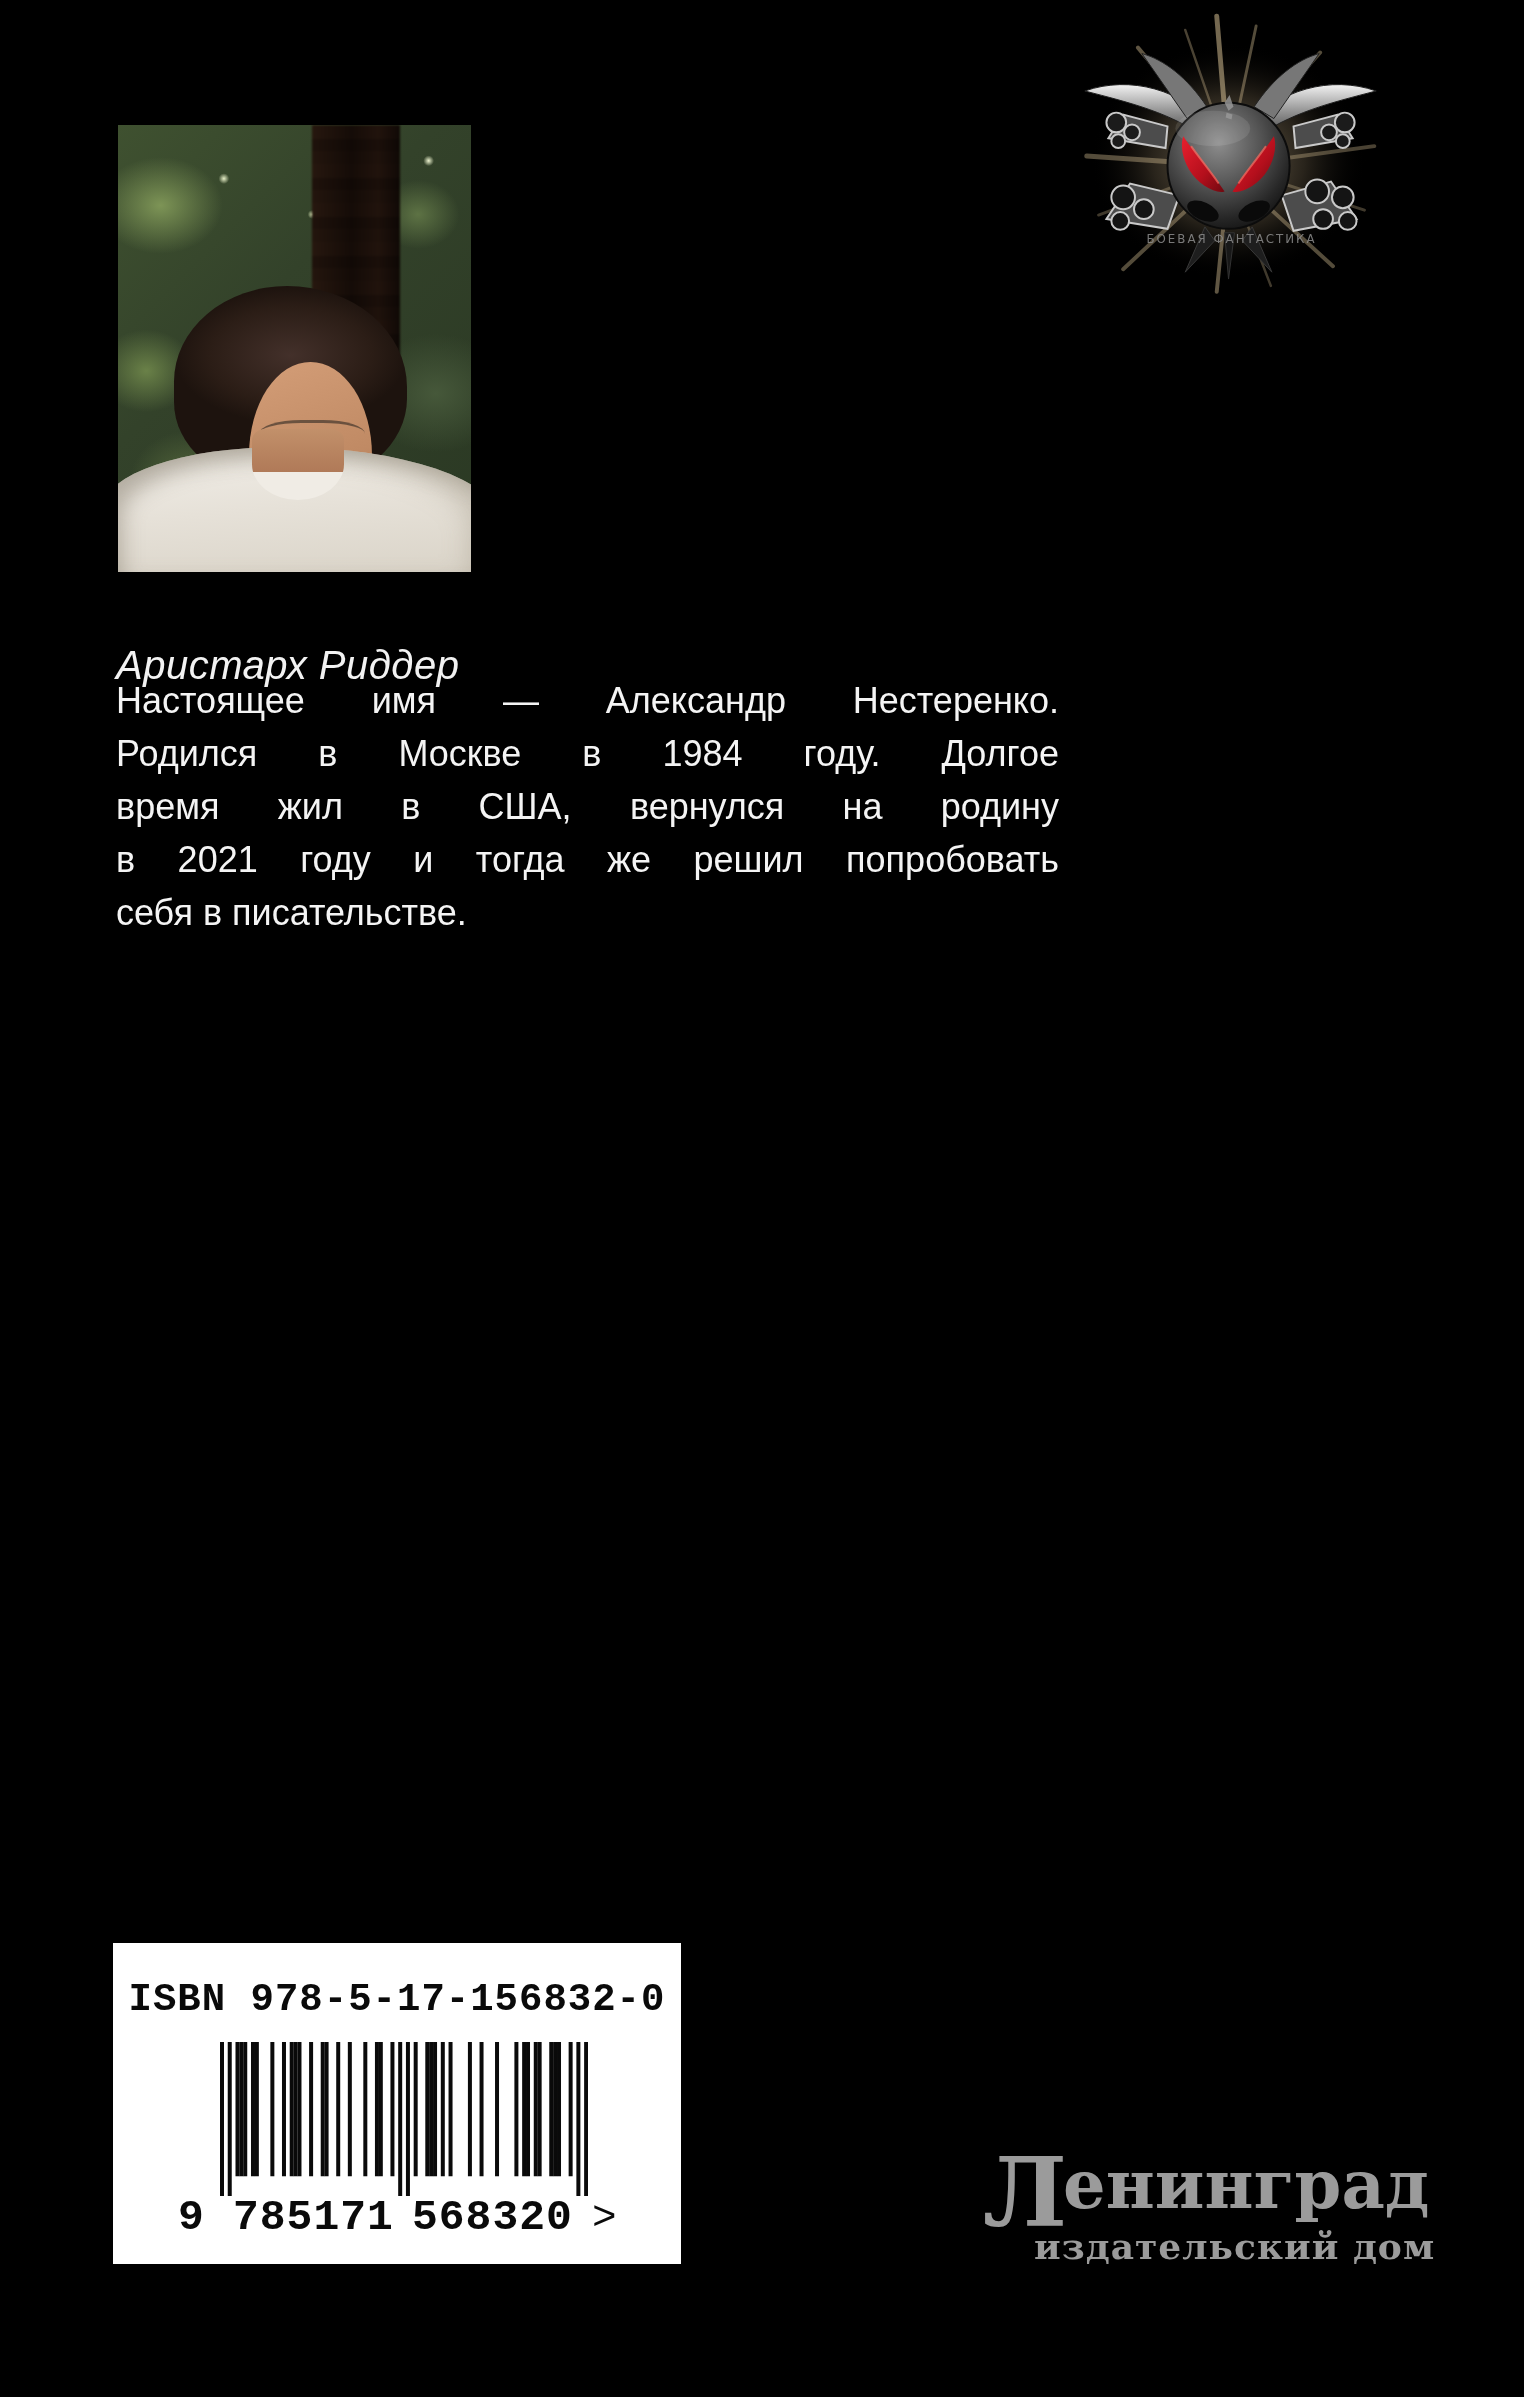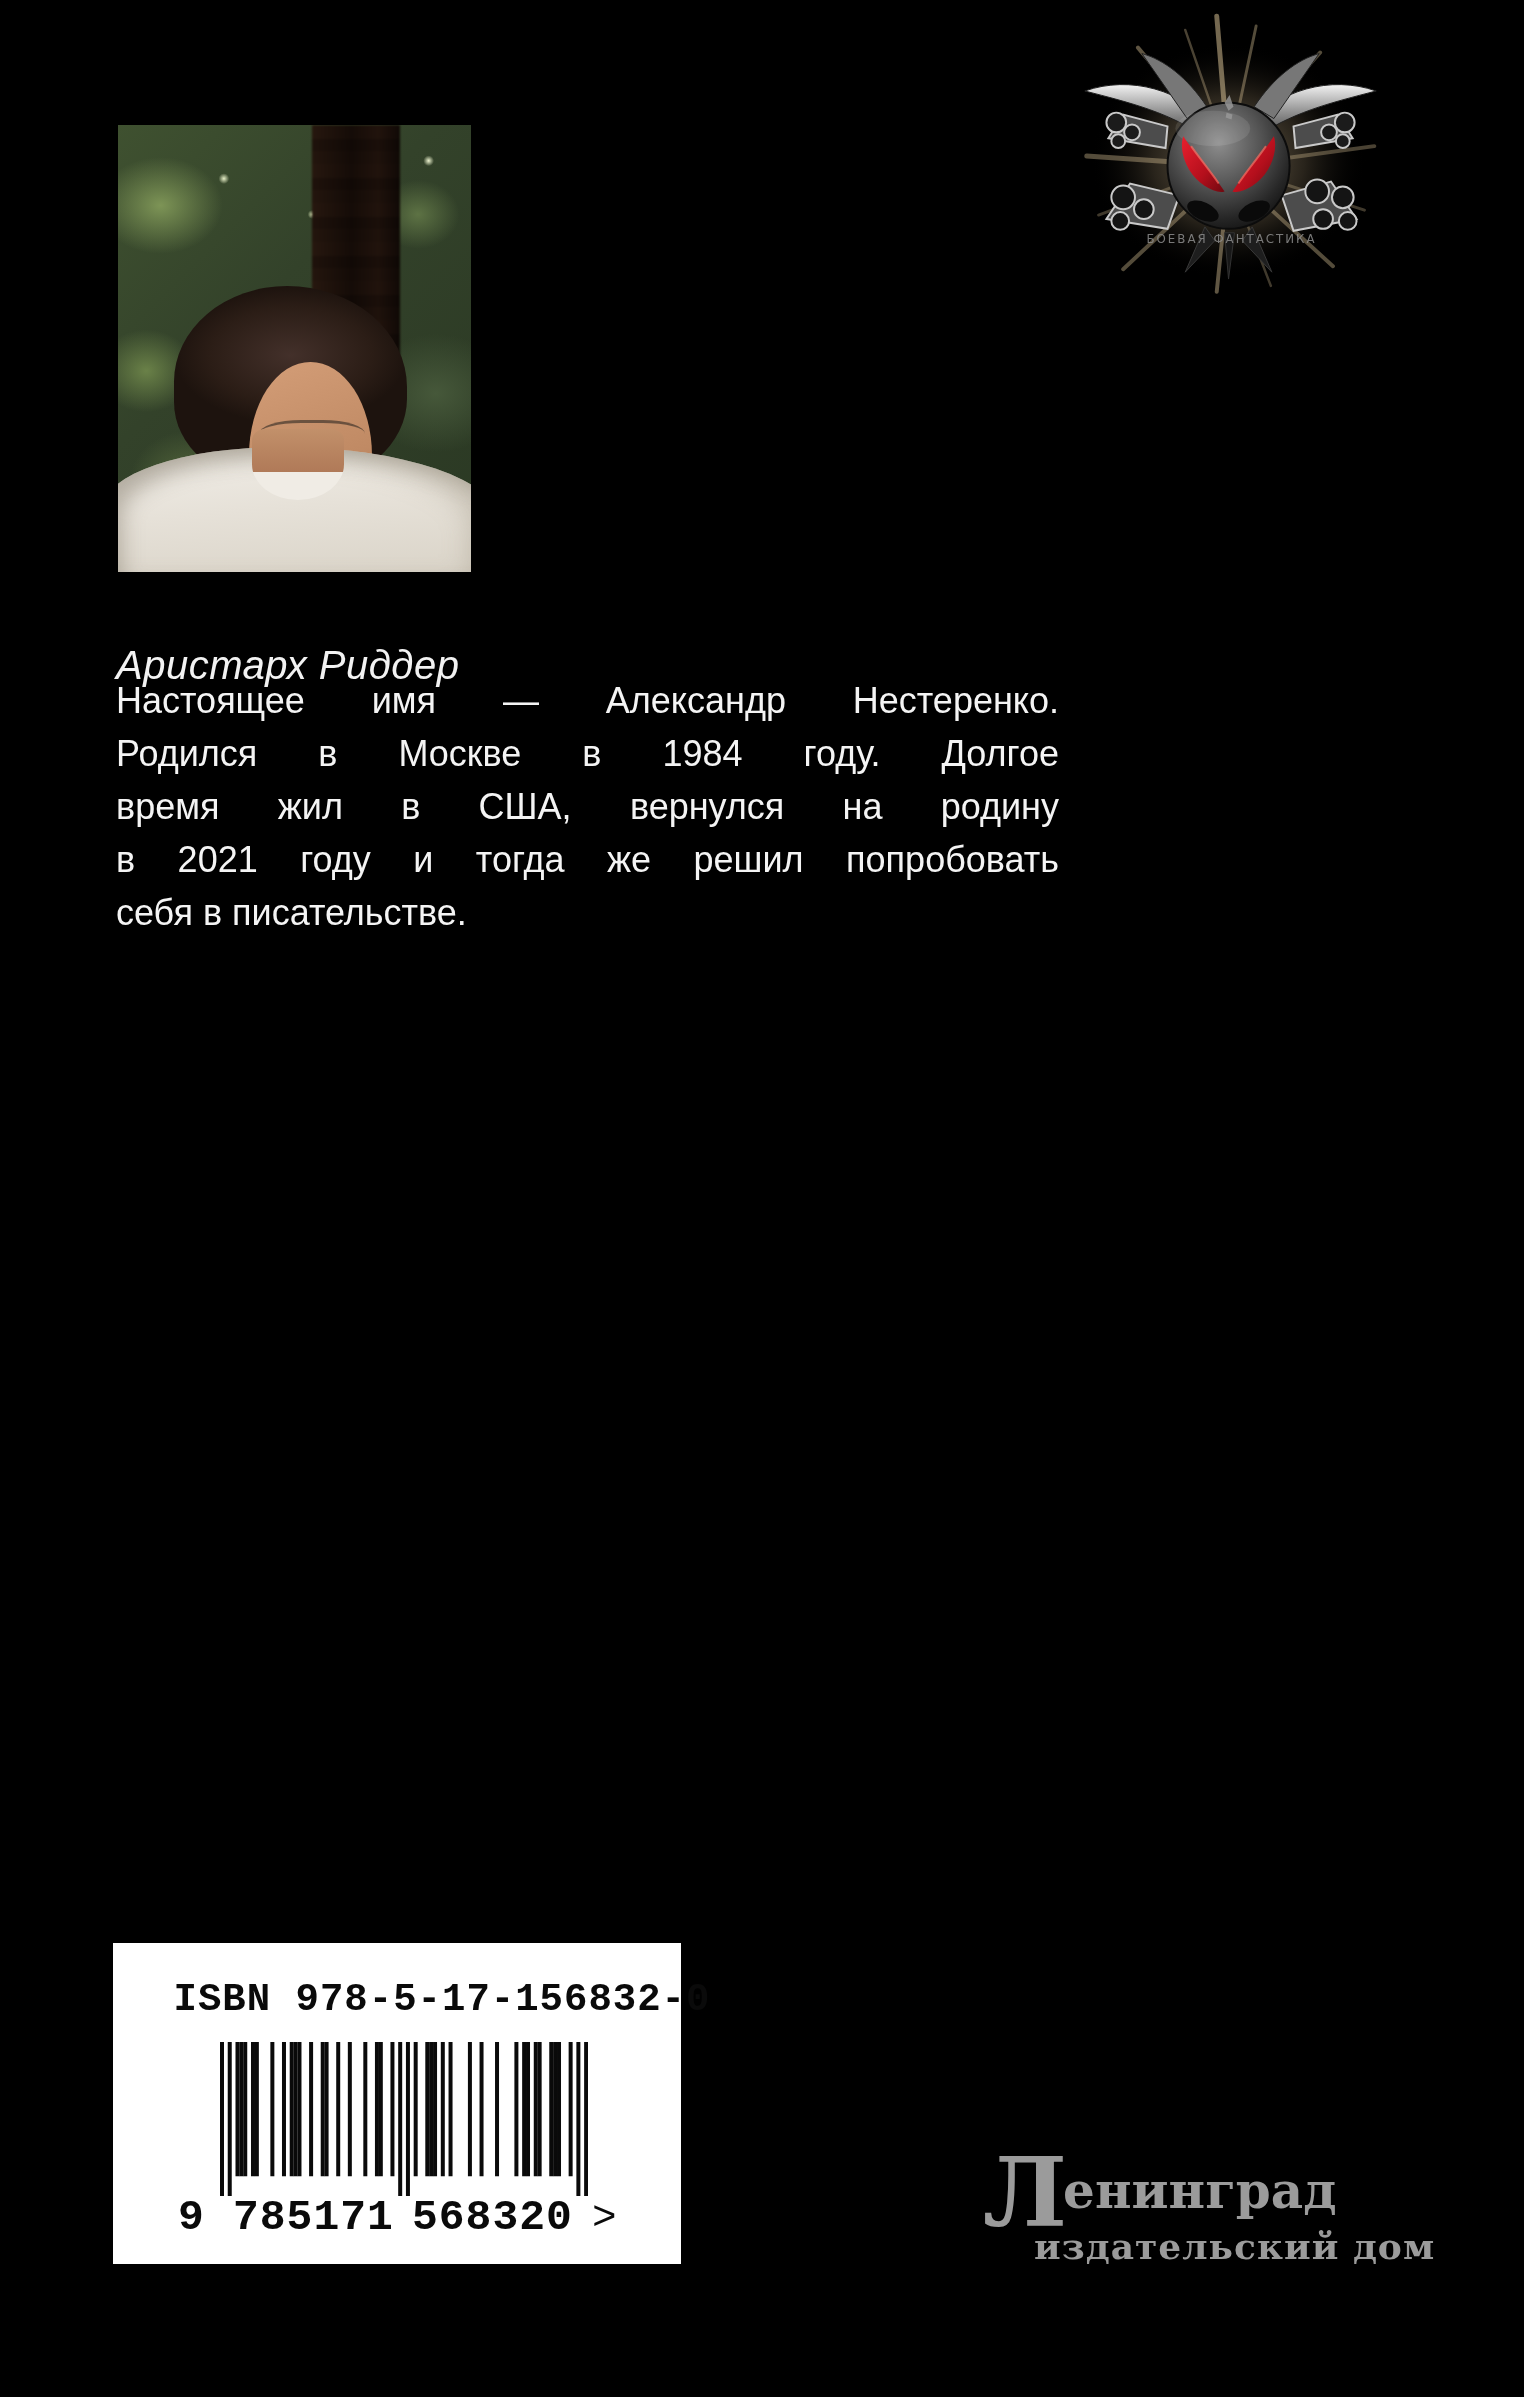--- a/index.html
+++ b/index.html
@@ -46,35 +46,35 @@
   
   .emblem{left:1069px;top:7.9px;width:325px;height:291px;}
   .emblem-caption{left:1069px;top:232px;width:325px;text-align:center;color:#8d8d8d;
                   font-size:11.8px;letter-spacing:2px;opacity:.85;filter:blur(0.4px);
                   font-family:"DejaVu Sans",sans-serif;}
 
   
   .isbn-box{left:113px;top:1943px;width:568px;height:321px;background:#fff;}
   .isbn-label{position:absolute;left:0;top:35px;width:100%;text-align:center;color:#0a0a0a;
               font-family:"Liberation Mono",monospace;font-weight:700;font-size:39px;
-              letter-spacing:1px;white-space:nowrap;padding-left:45px;}
+              letter-spacing:1px;white-space:nowrap;}
   .barcode{position:absolute;left:107px;top:99px;width:368px;height:154px;}
   .bc-digit{position:absolute;color:#0a0a0a;font-family:"Liberation Mono",monospace;
             font-weight:700;font-size:43px;top:250px;white-space:nowrap;}
   .d-first{left:65px;}
   .d-left{left:120px;letter-spacing:1px;}
   .d-right{left:299px;letter-spacing:1px;}
   .d-end{left:479px;font-weight:400;font-size:41px;top:252px;}
 
   
   .publisher{left:983px;top:2145px;width:386px;color:#9b9b9b;
              font-family:"DejaVu Serif",serif;font-weight:700;line-height:1;}
   .pub-line1{white-space:nowrap;}
   .pub-initial{font-size:95px;display:inline-block;vertical-align:-17.7px;letter-spacing:-3.9px;}
-  .pub-rest{font-size:50px;letter-spacing:0px;}
+  .pub-rest{font-size:67px;letter-spacing:0px;}
   .pub-line2{font-size:36px;letter-spacing:1px;margin-top:-11.8px;padding-left:51px;
              white-space:nowrap;}
 </style>
 </head>
 <body>
 
 <div class="abs photo">
   <div class="abs trunk"></div>
   <div class="abs hair"></div>
   <div class="abs face"></div>

